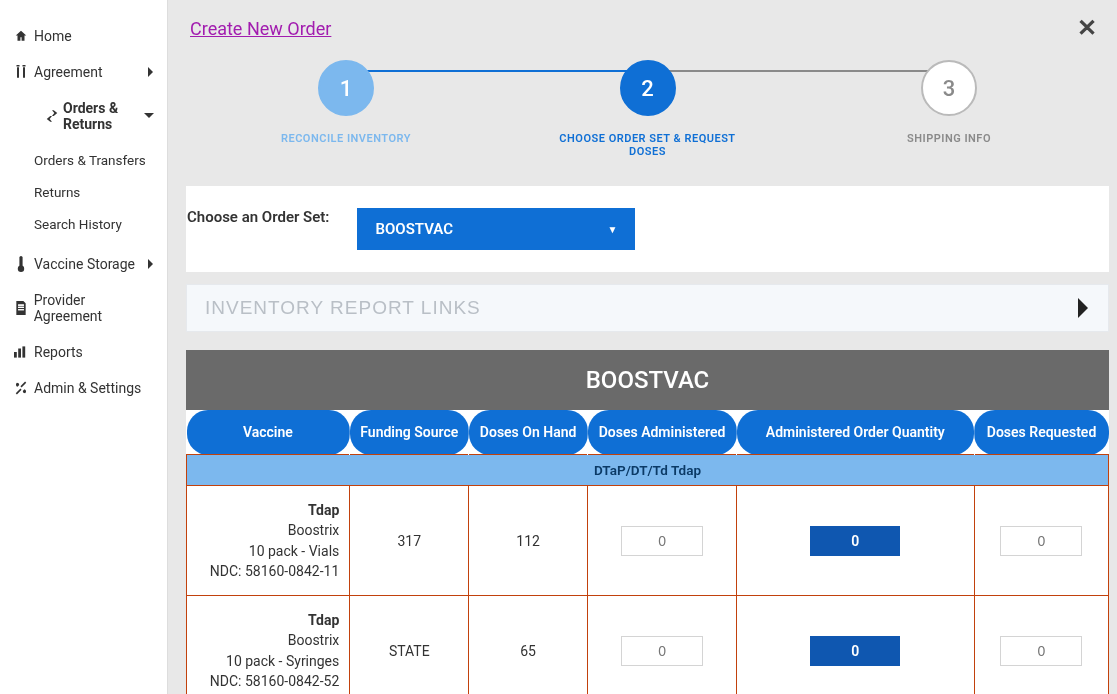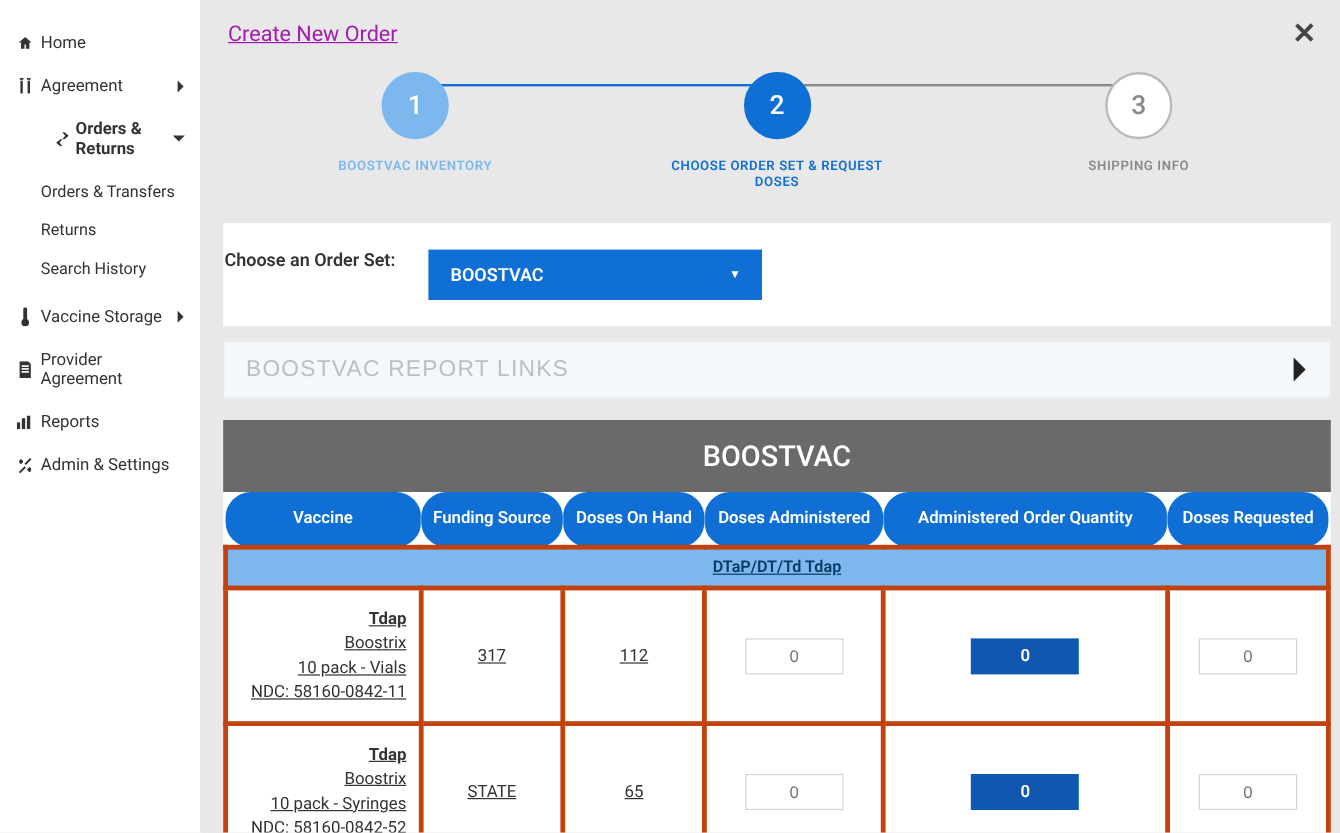--- a/index.html
+++ b/index.html
@@ -207,27 +207,26 @@
   thead th:last-child { border-right: none; }
   .group-row td {
     background: #7cb8ee;
     color: #0b3a66;
     text-align: center;
     font-weight: 600;
     padding: 7px 0;
     font-size: 13.5px;
   }
   tbody td {
-    border: 4px solid #c2410c;
+    border: 1px solid #c2410c;
     padding: 14px 10px;
     text-align: center;
     vertical-align: middle;
     font-size: 14px;
     color: #333;
-    text-decoration: underline;
   }
   td.vaccine-cell { text-align: right; padding-left: 12px; line-height: 1.45;}
   td.vaccine-cell .v-name { font-weight: 700; }
   .num-input {
     width: 82px;
     height: 30px;
     border: 1px solid #d4d4d4;
     text-align: center;
     color: #aaa;
     font-size: 14px;
@@ -351,21 +350,21 @@
     <div class="page-title">Create New Order</div>
     <div class="close-x">✕</div>
   </div>
 
   <div class="stepper">
     <div class="connector c1"></div>
     <div class="connector c2"></div>
 
     <div class="step done">
       <div class="step-circle">1</div>
-      <div class="step-label">BOOSTVAC INVENTORY</div>
+      <div class="step-label">RECONCILE INVENTORY</div>
     </div>
     <div class="step current">
       <div class="step-circle">2</div>
       <div class="step-label">CHOOSE ORDER SET &amp; REQUEST DOSES</div>
     </div>
     <div class="step upcoming">
       <div class="step-circle">3</div>
       <div class="step-label">SHIPPING INFO</div>
     </div>
   </div>
@@ -374,21 +373,21 @@
     <div class="order-set-row">
       <span class="order-set-label">Choose an Order Set:</span>
       <div class="dropdown">
         <span>BOOSTVAC</span>
         <span class="caret">▼</span>
       </div>
     </div>
   </div>
 
   <div class="accordion">
-    <span class="accordion-title">BOOSTVAC REPORT LINKS</span>
+    <span class="accordion-title">INVENTORY REPORT LINKS</span>
     <span class="chev-r">
       <svg width="14" height="20" viewBox="0 0 10 16" fill="#222">
           <path d="M1 0l8 8-8 8z"></path>
         </svg>
     </span>
   </div>
 
   <div class="table-wrap">
     <div class="table-title">BOOSTVAC</div>
     <table>

